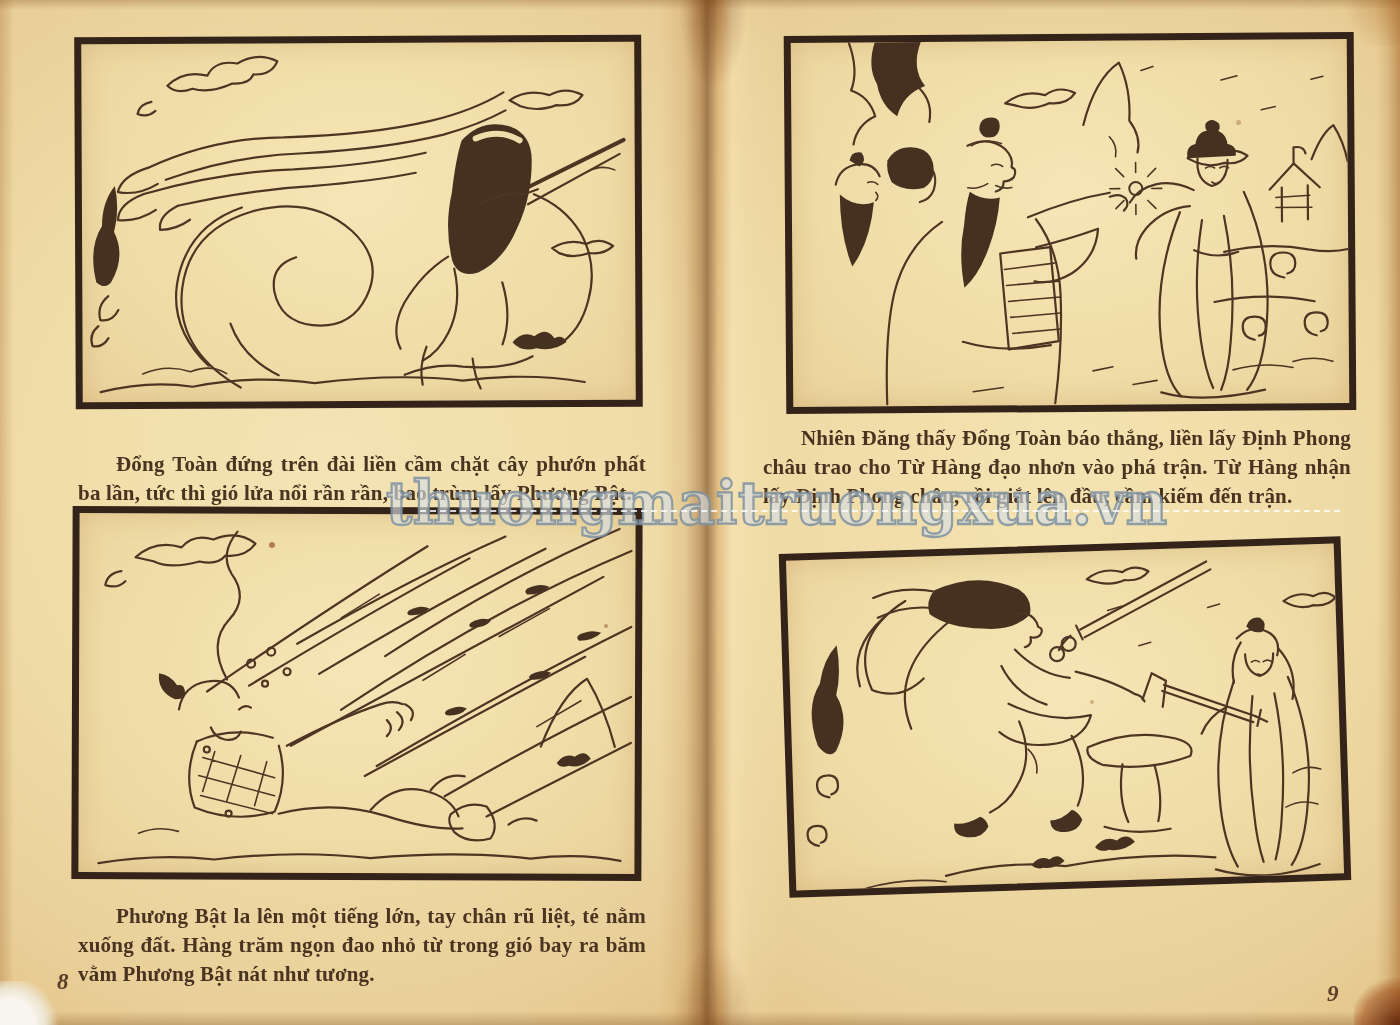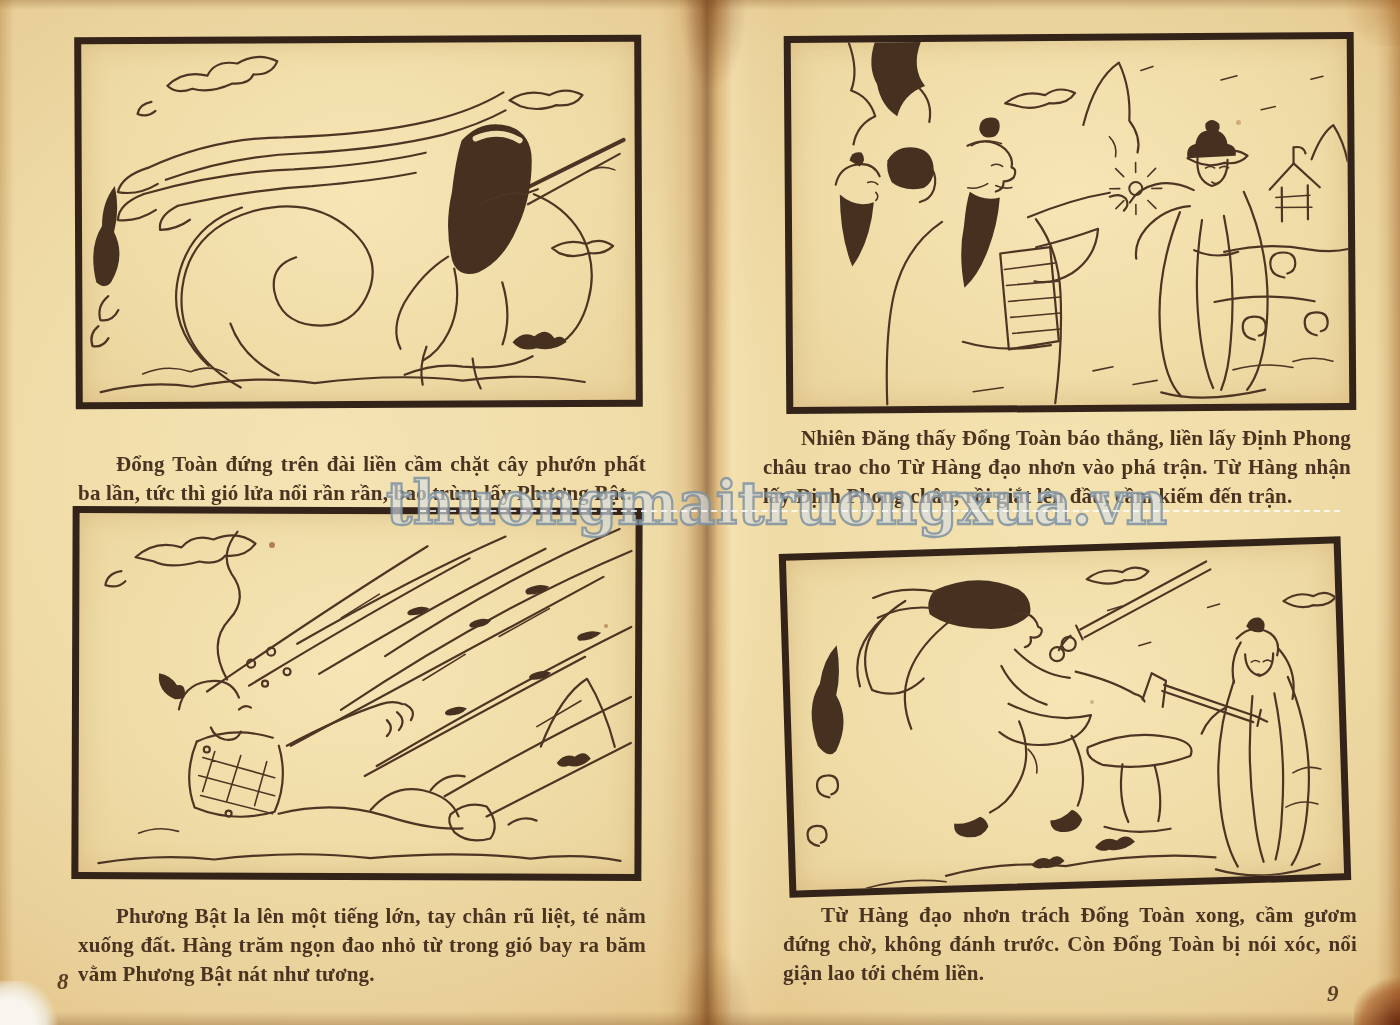--- a/index.html
+++ b/index.html
@@ -304,21 +304,20 @@
         <path class="ink thin" d="M500,228 q14,-8 28,-3 M492,262 q16,-8 32,-2"></path>
         <path class="ink" d="M300,28 q16,-12 36,-6 q12,-8 26,0 q-8,10 -24,8 q-16,7 -38,-2z"></path>
         <path class="ink thin" d="M320,60 l14,-4 M350,96 l12,-3 M420,60 l12,-3"></path>
         <path class="ink" d="M150,320 q60,-14 120,-6 q80,-12 150,-4"></path>
         <path class="ink thin" d="M70,330 q40,-10 80,-4"></path>
         <path class="ink-fill" d="M300,296 q10,-12 22,-6 q10,-8 18,2 q-12,10 -26,7 q-10,3 -14,-3z"></path>
         <path class="ink-fill" d="M236,312 q8,-10 18,-5 q9,-7 15,2 q-10,8 -21,6 q-8,2 -12,-3z"></path>
       </g>
     </svg>
   </section>
-  <p class="caption" id="cap4">Từ Hàng đạo nhơn trách Đổng Toàn xong, cầm gươm đứng chờ, không đánh trước. Còn Đổng Toàn bị nói xóc, nổi giận lao tới chém liền.</p>
 
   <div class="watermark">thuongmaitruongxua.vn</div>
   <div class="wm-line"></div>
 
   <div class="pgnum" id="pg-left">8</div>
   <div class="pgnum" id="pg-right">9</div>
 
   <div class="edge edge-top"></div>
   <div class="edge edge-bottom"></div>
   <div class="edge edge-left"></div>

